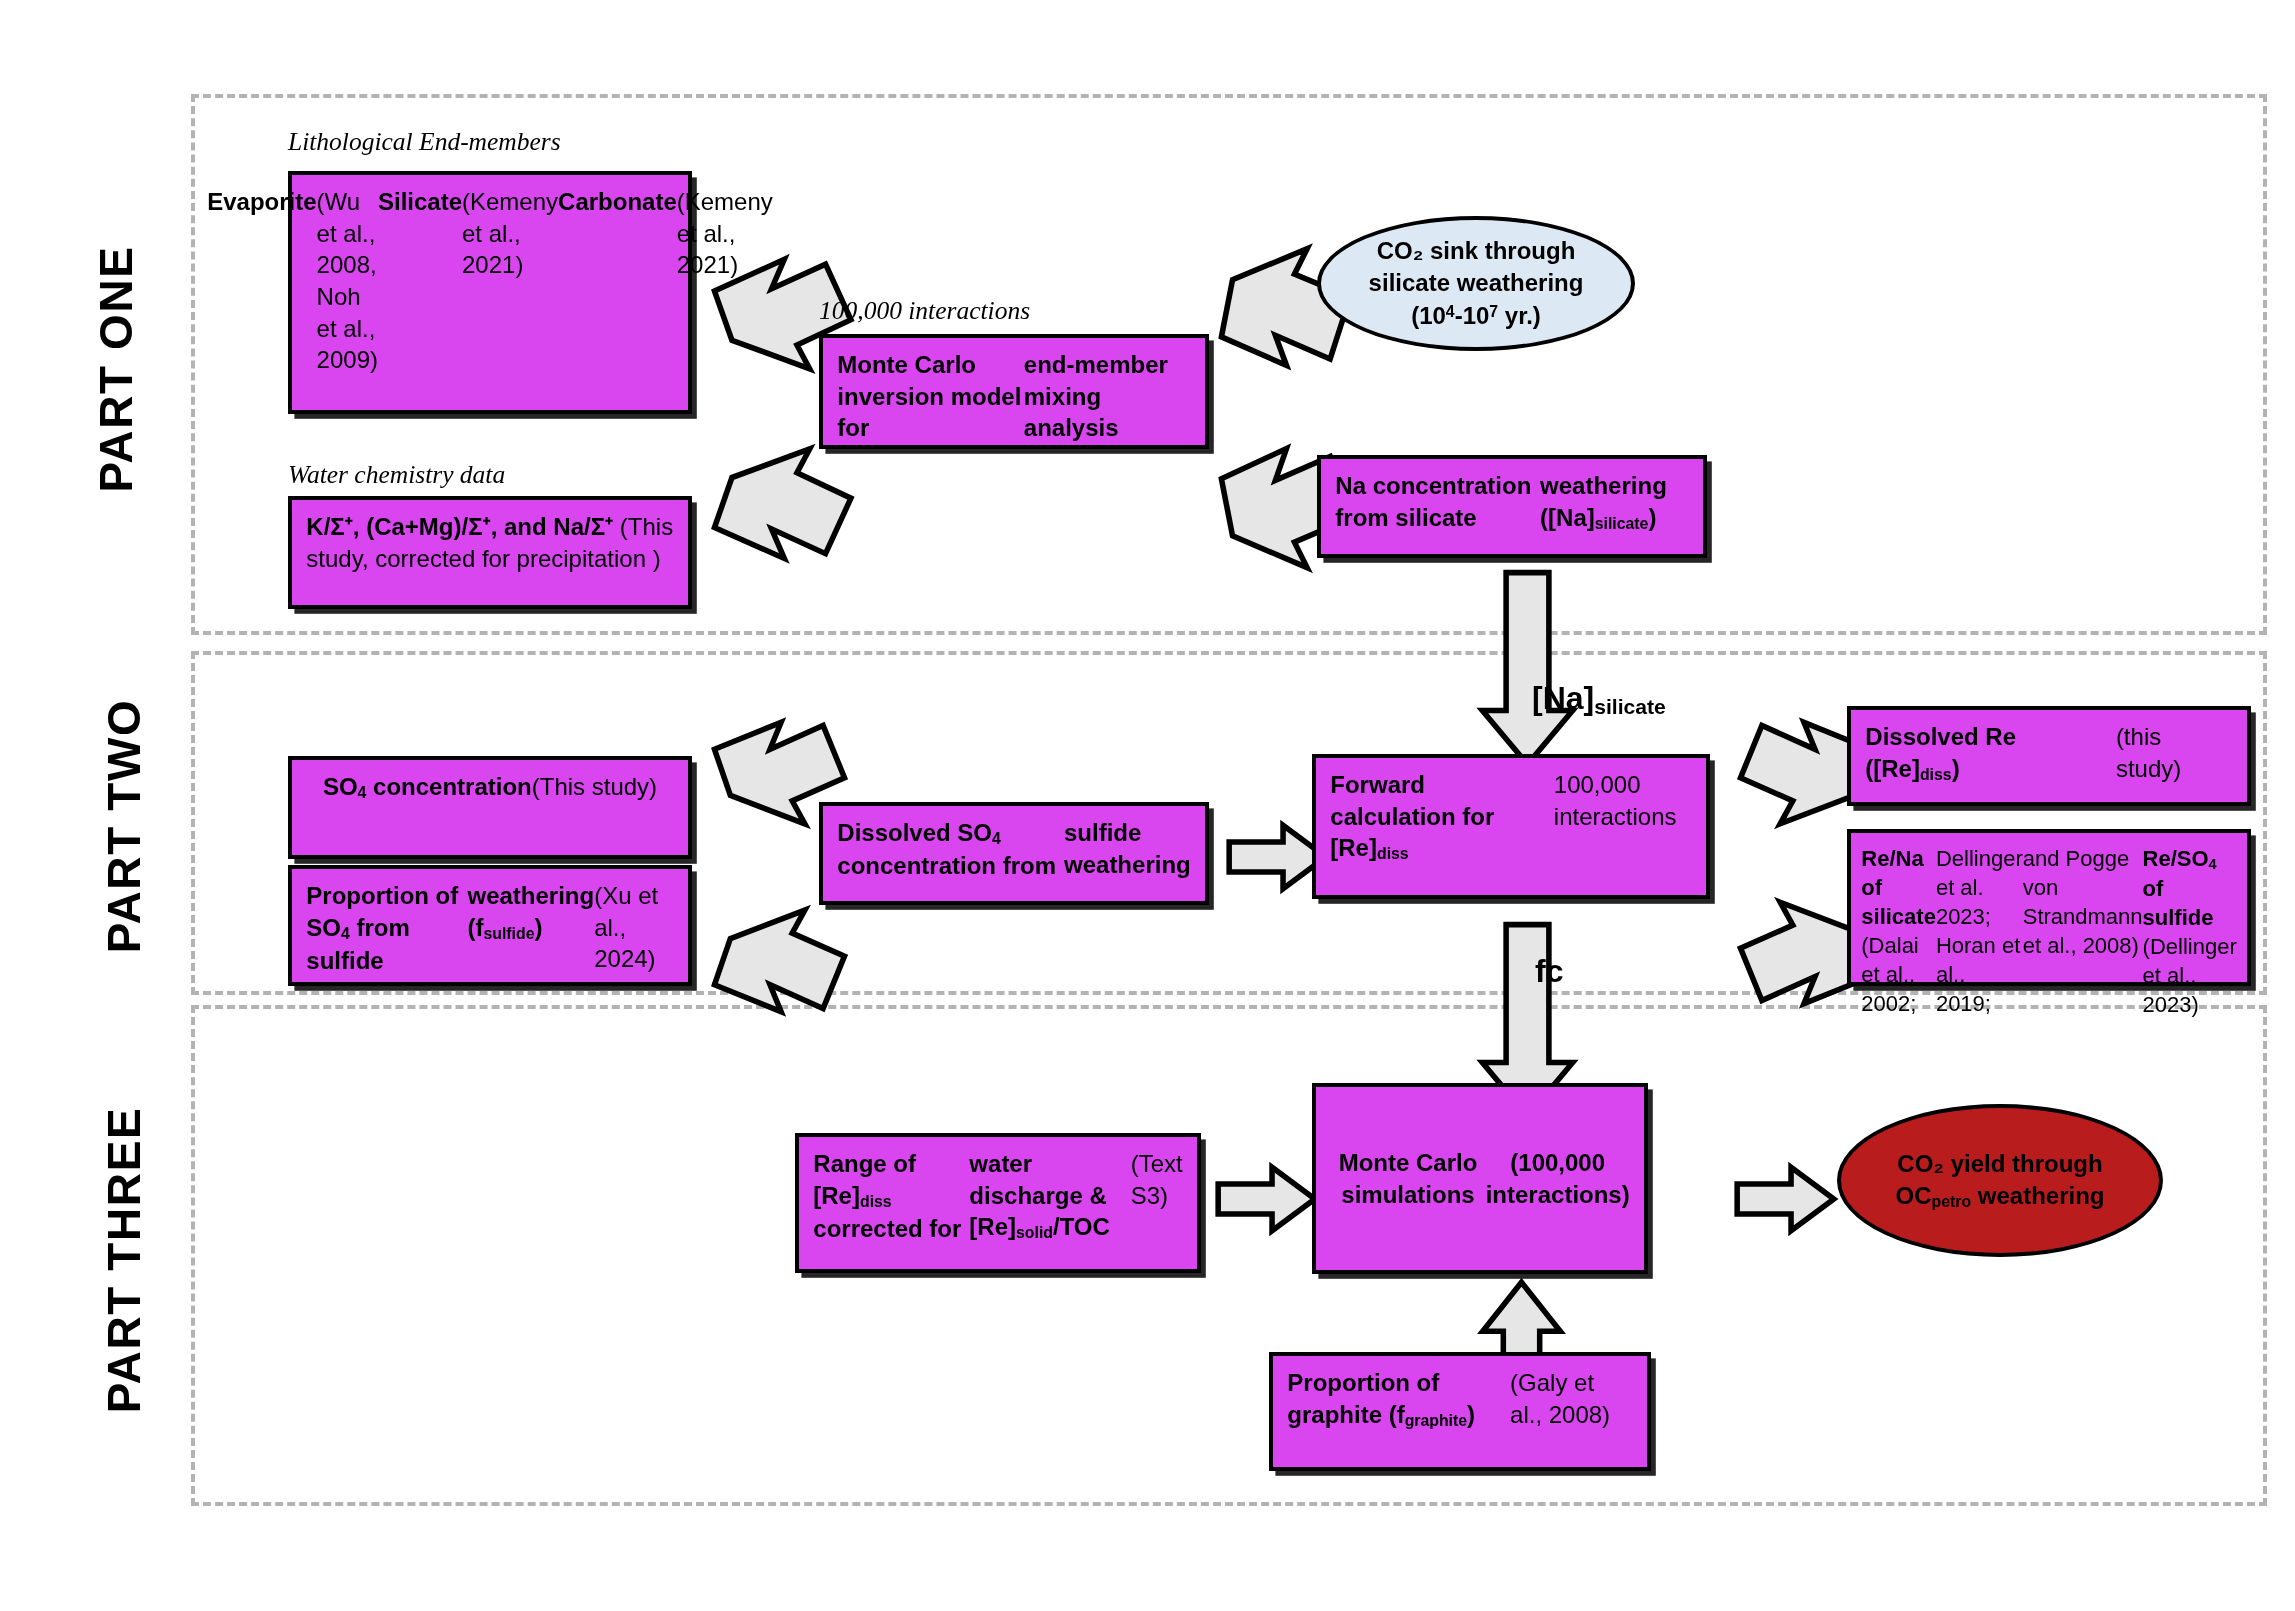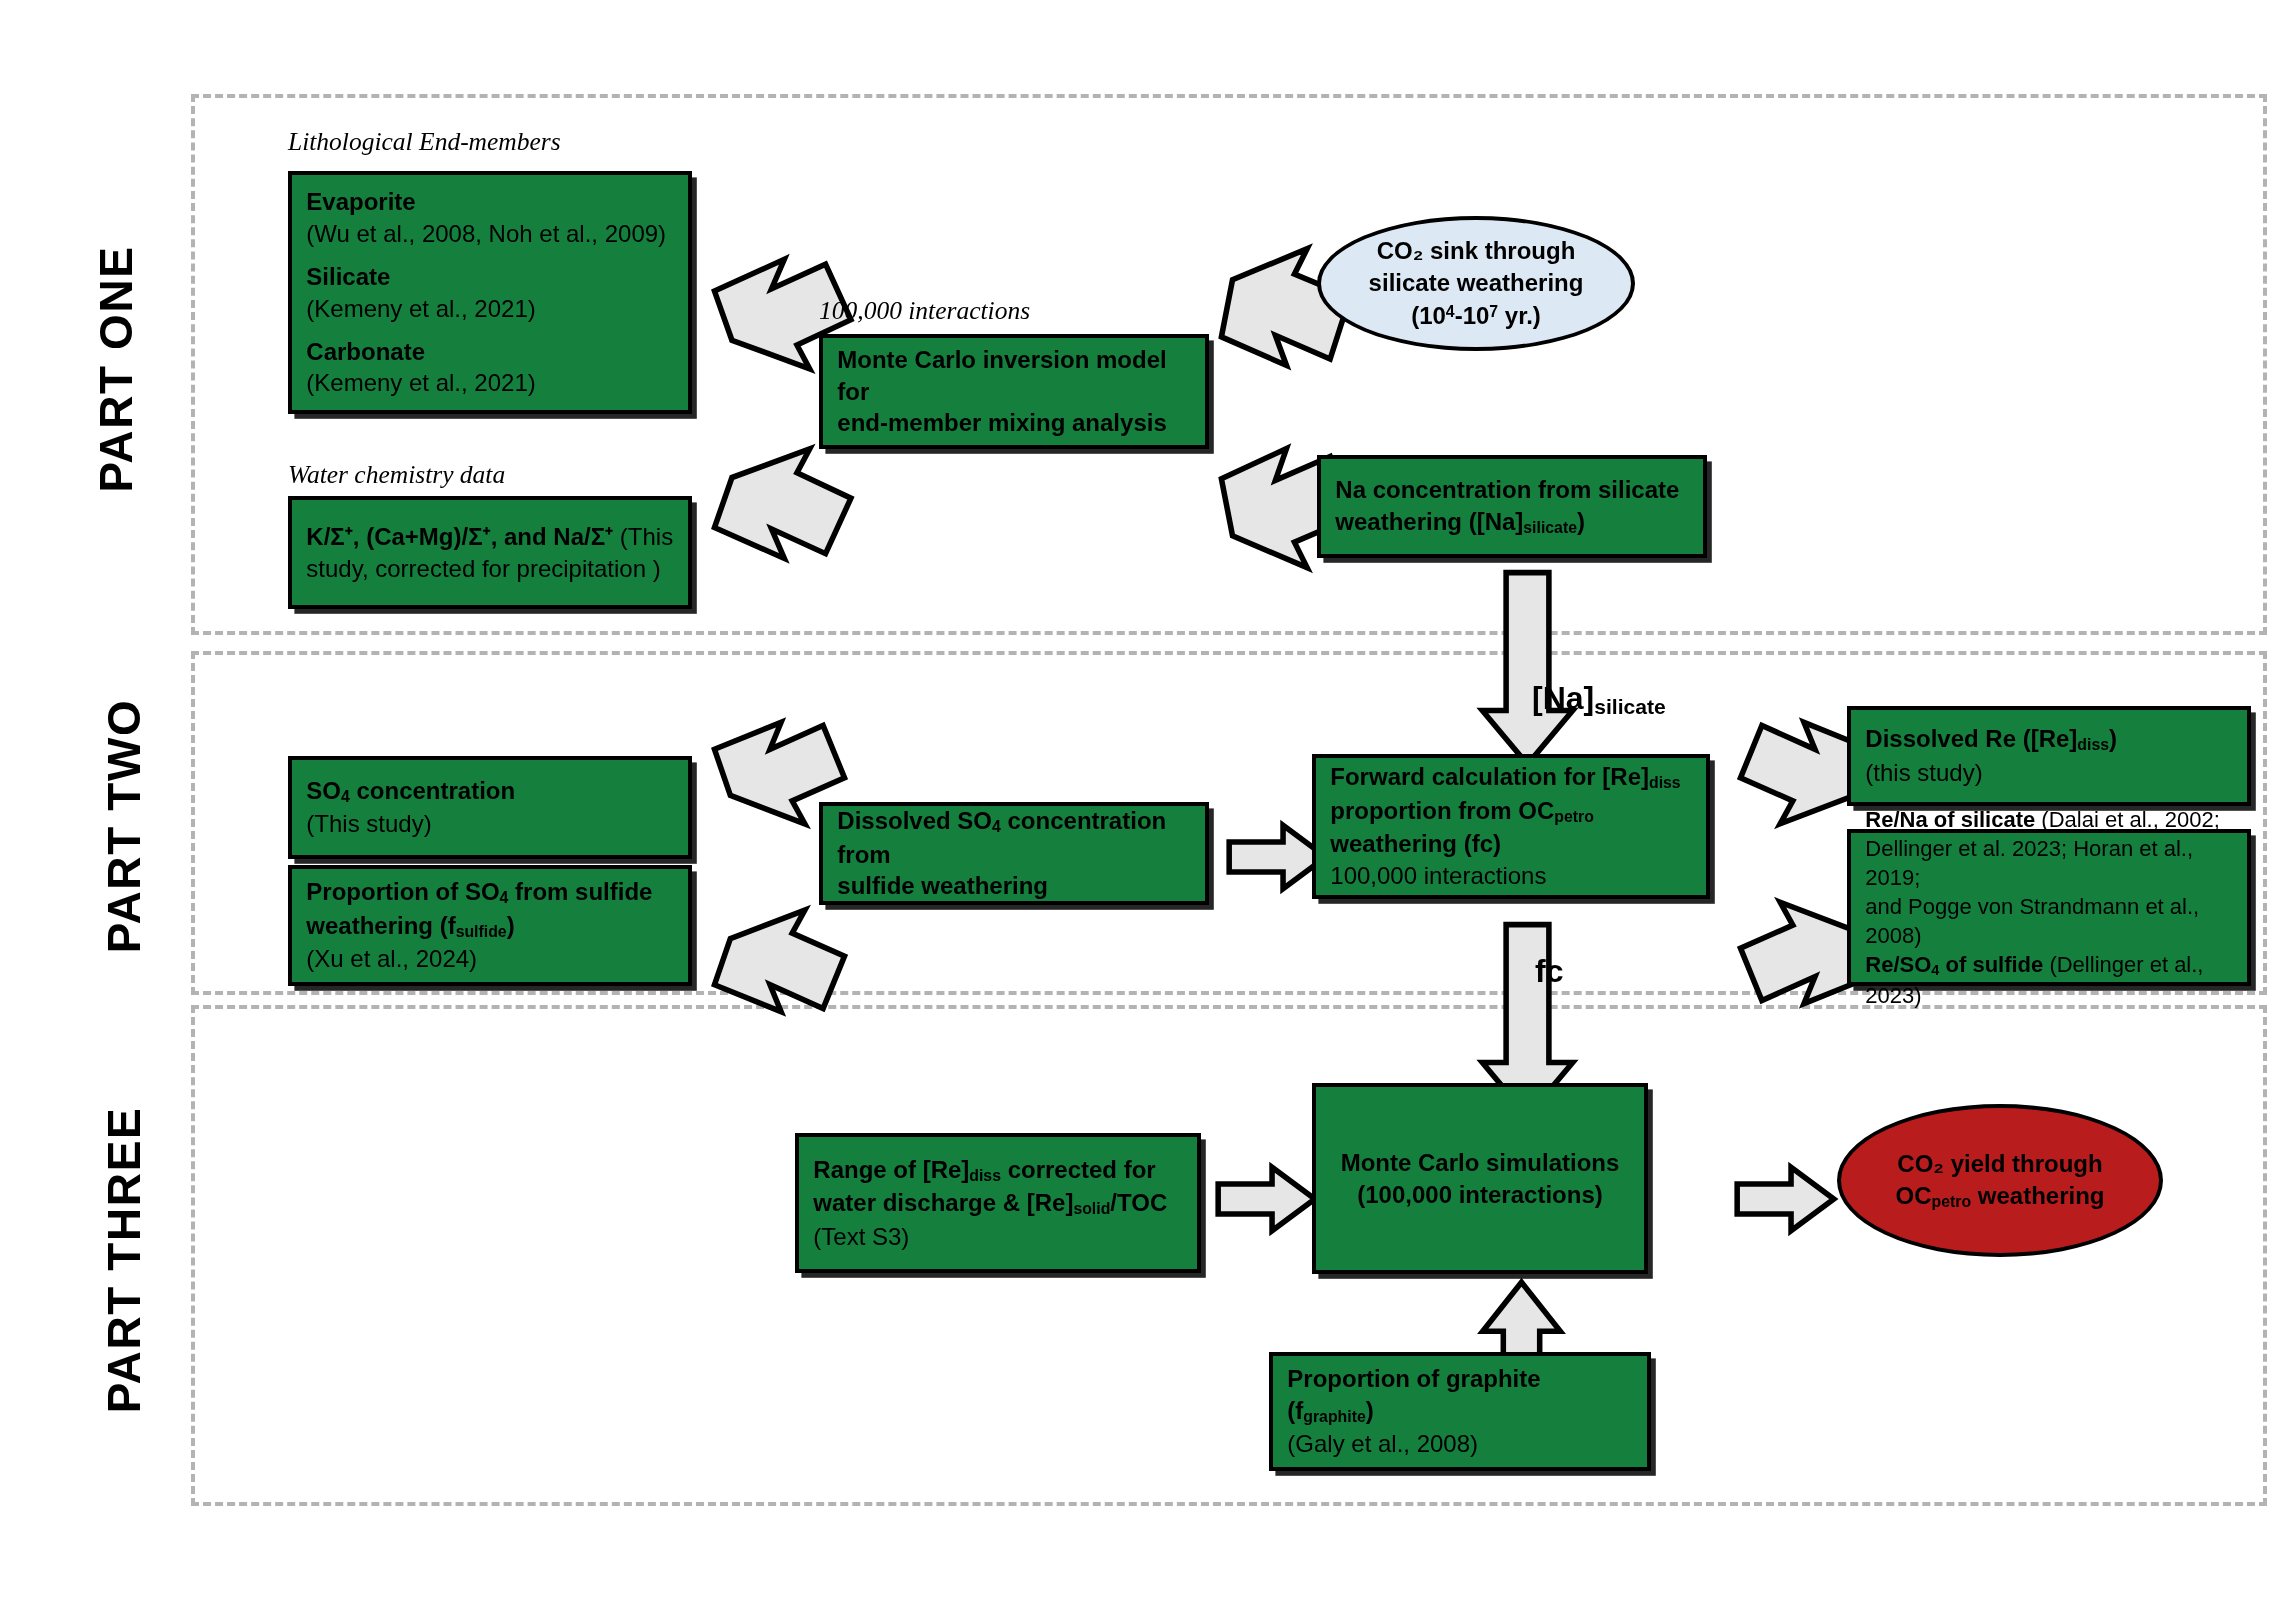--- a/index.html
+++ b/index.html
@@ -30,26 +30,26 @@
     letter-spacing:1.6px;
     transform-origin:center center;
     white-space:nowrap;
     text-align:center;
   }
 
   
   .box{
     position:absolute;
     box-sizing:border-box;
-    background:#15803d;
+    background:#d946ef;
     border:4px solid #000;
     box-shadow:5.6px 5.6px 0 -0.8px rgba(0,0,0,0.85);
     padding:11px 14.3px;
     display:flex;
-    flex-direction:column;
+    flex-direction:row;
     justify-content:center;
     font-size:24px;
     line-height:1.32;
   }
   .box .ln{display:block;}
   .b{font-weight:bold;}
   .n{font-weight:normal;}
   sub{font-size:0.66em; vertical-align:-0.22em;}
   sup{font-size:0.66em; vertical-align:0.42em;}
   .gap{height:12.7px;}
@@ -219,23 +219,20 @@
   <div class="arrow" style="left:1226px; top:821px;">
     <svg width="103" height="72" viewBox="0 0 130 90">
       <polygon points="4,26 72,26 72,5 126,45 72,85 72,64 4,64" fill="#e6e6e6" stroke="#000" stroke-width="7" stroke-linejoin="miter"></polygon>
     </svg>
   </div>
 
   <div class="box" style="left:1312px; top:754px; width:398px; height:145px;">
     <span class="ln b">
       <span>Forward calculation for [Re]</span><sub>diss</sub>
     </span>
-    <span class="ln b">
-      <span>proportion from OC</span><sub>petro</sub><span> weathering (fc)</span>
-    </span>
     <span class="ln n">100,000 interactions</span>
   </div>
 
   <div class="arrow" style="left:1734px; top:716px;">
     <svg width="143" height="111" viewBox="0 0 180 140">
       <polygon points="172,42 88,8 102,42 35,12 8,78 74,107 58,136 152,100" fill="#e6e6e6" stroke="#000" stroke-width="7" stroke-linejoin="miter"></polygon>
     </svg>
   </div>
   <div class="arrow" style="left:1734px; top:899px;">
     <svg width="143" height="111" viewBox="0 0 180 140">

